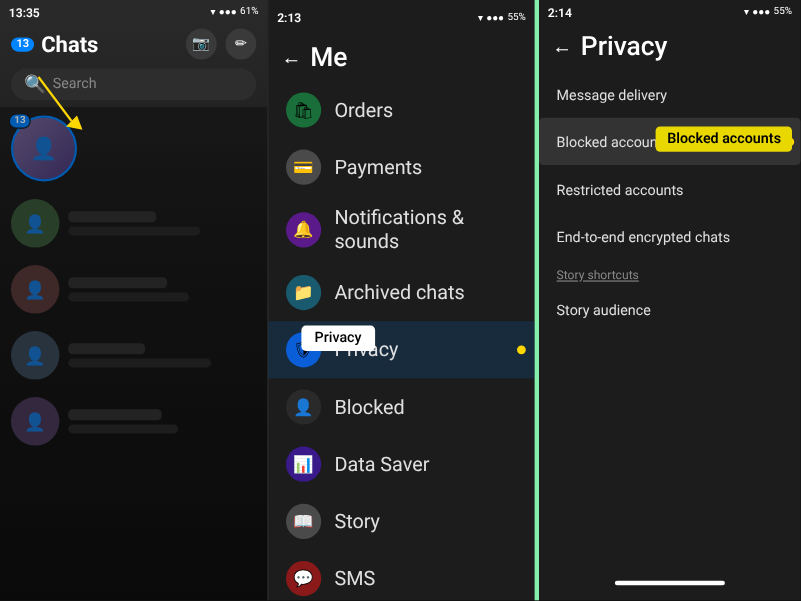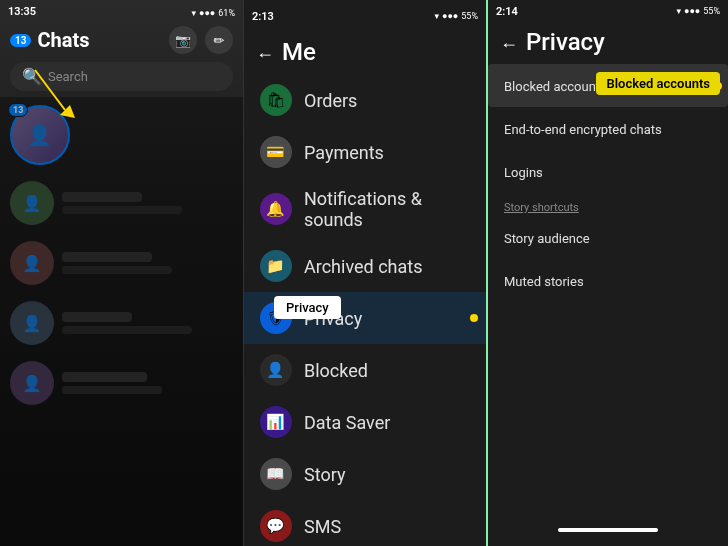--- a/index.html
+++ b/index.html
@@ -34,21 +34,21 @@
       position: relative;
       z-index: 1;
       display: flex;
       flex-direction: column;
       height: 100%;
     }
 
     .status-bar {
       display: flex;
       justify-content: space-between;
-      align-items: flex-end;
+      align-items: center;
       padding: 4px 8px;
       height: 22px;
     }
 
     .status-time {
       color: #fff;
       font-size: 11px;
       font-weight: 600;
     }
 
@@ -276,21 +276,21 @@
       background: rgba(0, 132, 255, 0.15);
     }
 
     
     .panel3 {
       width: 242px;
       height: 546px;
       background: #1c1c1c;
       display: flex;
       flex-direction: column;
-      border-left: 2px solid #86efac;
+      border-left: 4px solid #86efac;
     }
 
     .panel3-status {
       display: flex;
       justify-content: space-between;
       padding: 4px 8px;
       height: 22px;
       align-items: center;
     }
 
@@ -517,45 +517,45 @@
       <span>▾</span>
       <span>●●●</span>
       <span>55%</span>
     </div>
   </div>
   <div class="panel3-header">
     <span class="back-arrow">←</span>
     <span class="section-title-large">Privacy</span>
   </div>
 
+  <div class="privacy-list-item">
+    <span class="privacy-item-label">Message delivery</span>
+  </div>
 
   <div class="privacy-list-item blocked-highlight blocked-tooltip-container" style="position:relative;">
     <span class="privacy-item-label">Blocked accounts</span>
     
     <div class="yellow-indicator"></div>
     
     <div class="blocked-tooltip">Blocked accounts</div>
   </div>
 
+  <div class="privacy-list-item">
+    <span class="privacy-item-label">Restricted accounts</span>
+  </div>
 
   <div class="privacy-list-item">
     <span class="privacy-item-label">End-to-end encrypted chats</span>
   </div>
 
-  <div class="privacy-list-item">
-    <span class="privacy-item-label">Logins</span>
-  </div>
 
 
   <div class="privacy-section-label">Story shortcuts</div>
 
   <div class="privacy-list-item">
     <span class="privacy-item-label">Story audience</span>
   </div>
 
-  <div class="privacy-list-item">
-    <span class="privacy-item-label">Muted stories</span>
-  </div>
 
   <div class="bottom-nav">
     <div class="nav-bar"></div>
   </div>
 </div>
 
 </body></html>

